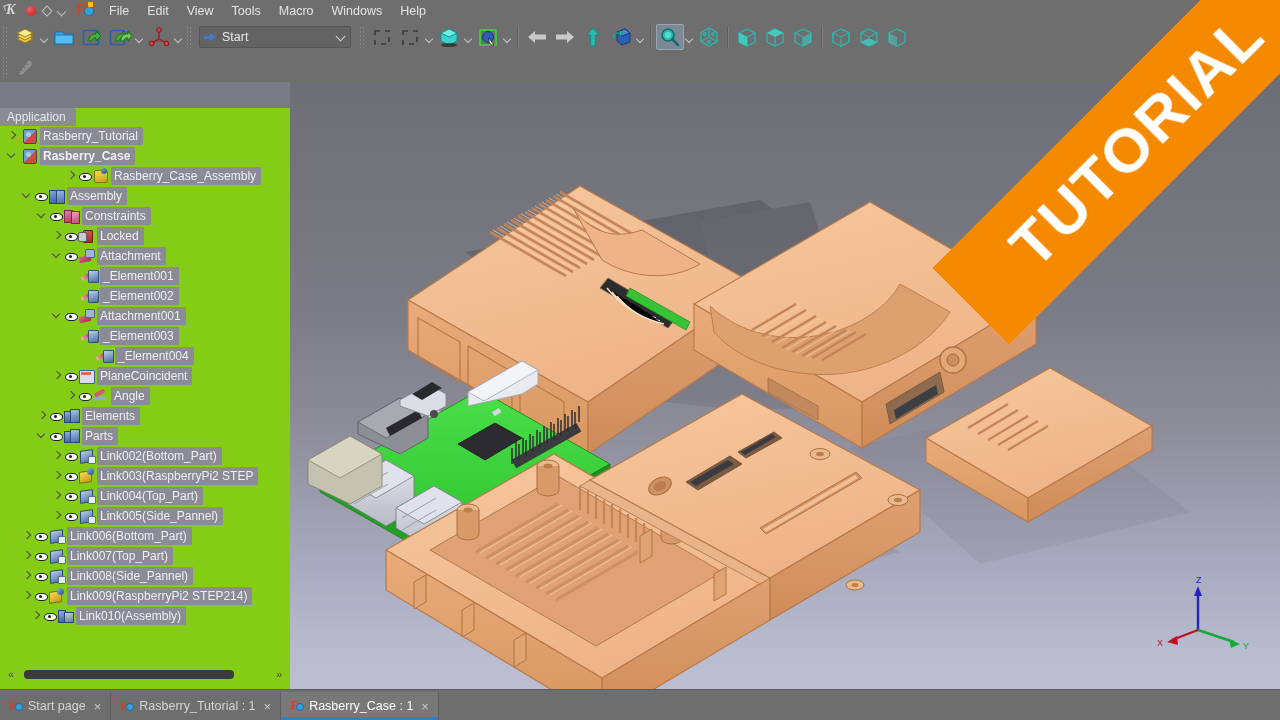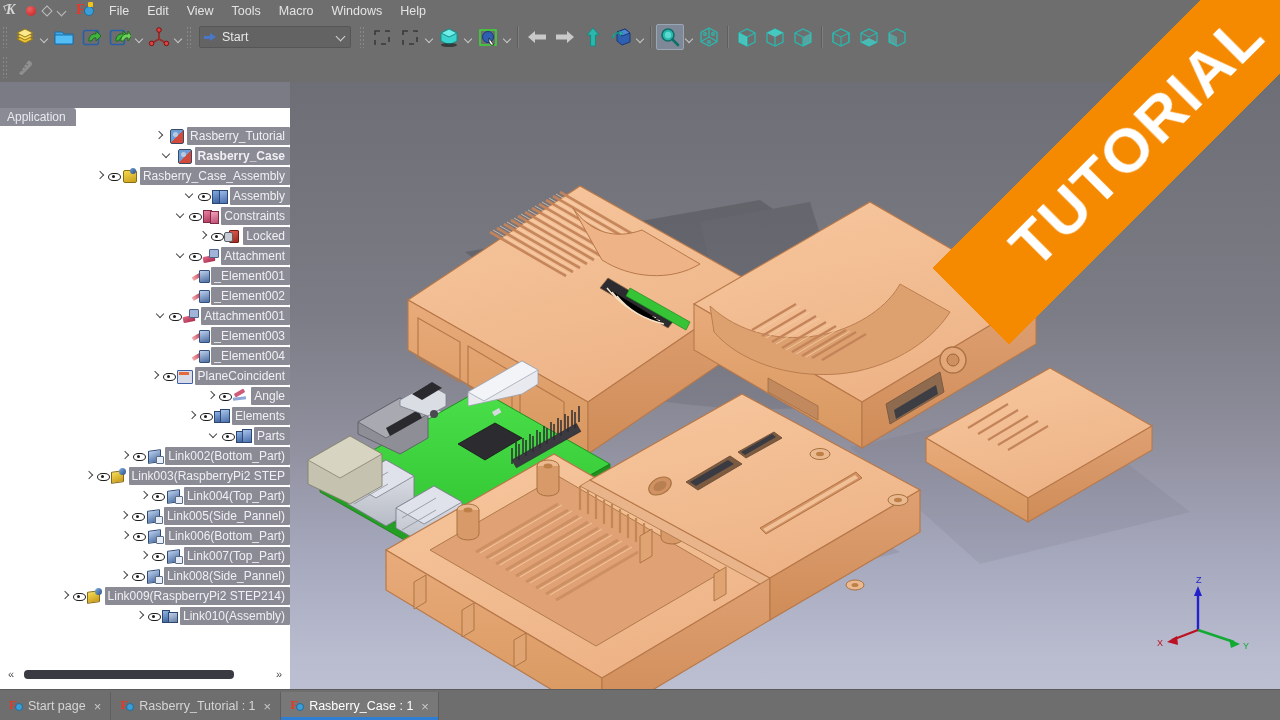--- a/index.html
+++ b/index.html
@@ -90,33 +90,33 @@
   .wb-caret::after { content: ""; position: absolute; left: 0; top: -1px;
     width: 6px; height: 6px; border-right: 1.6px solid #d2d2d2;
     border-bottom: 1.6px solid #d2d2d2; transform: rotate(45deg); }
 
   
   .ic { width: 22px; height: 22px; display: block; }
 
   
   .treepanel {
     position: absolute; left: 0; top: 82px; width: 290px; height: 608px;
-    background: #ffffff; z-index: 30; overflow: hidden;
+    background: #84cc16; z-index: 30; overflow: hidden;
   }
   .tree-tabhdr {
     position: absolute; left: 0; top: 26px; height: 18px;
     padding: 0 10px 0 7px; background: #8b8b96;
     color: #e9e9ef; font-size: 12px; line-height: 18px;
     border-top-right-radius: 3px;
   }
   .treebg-top { position: absolute; left: 0; top: 0; width: 290px; height: 26px;
     background: #7b7b86; }
   .treelist { position: absolute; left: 0; top: 44px; width: 290px; }
   .trow { height: 20px; display: flex; align-items: center; position: relative;
-    white-space: nowrap; justify-content: flex-end; }
+    white-space: nowrap; }
   .trow .lbl { font-size: 12px; color: #efeff4; padding: 1px 5px 1px 3px;
     background: #8b8b96; border-radius: 1px; line-height: 16px; }
   .trow.bold .lbl { font-weight: bold; }
   .expander { width: 13px; height: 20px; position: relative; flex: 0 0 13px; }
   .expander.closed::after { content: ""; position: absolute; left: 3px; top: 6px;
     width: 5px; height: 5px; border-right: 1.6px solid #4a4a4a;
     border-bottom: 1.6px solid #4a4a4a; transform: rotate(-45deg); }
   .expander.open::after { content: ""; position: absolute; left: 2px; top: 5px;
     width: 5px; height: 5px; border-right: 1.6px solid #4a4a4a;
     border-bottom: 1.6px solid #4a4a4a; transform: rotate(45deg); }

